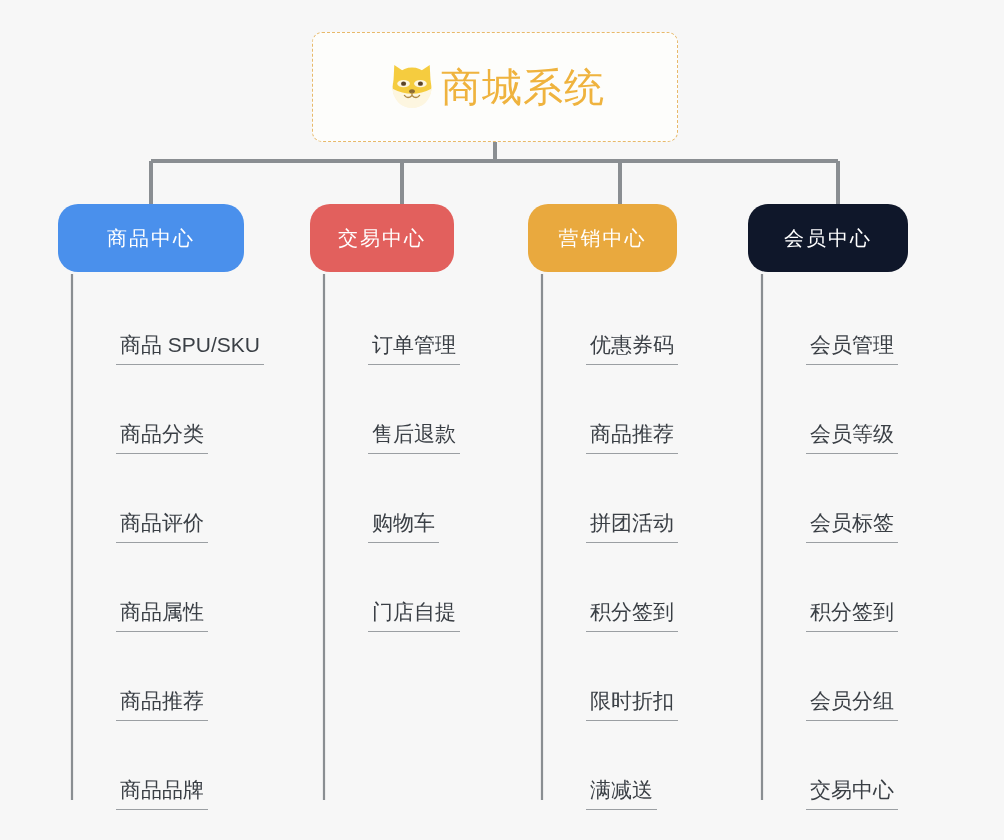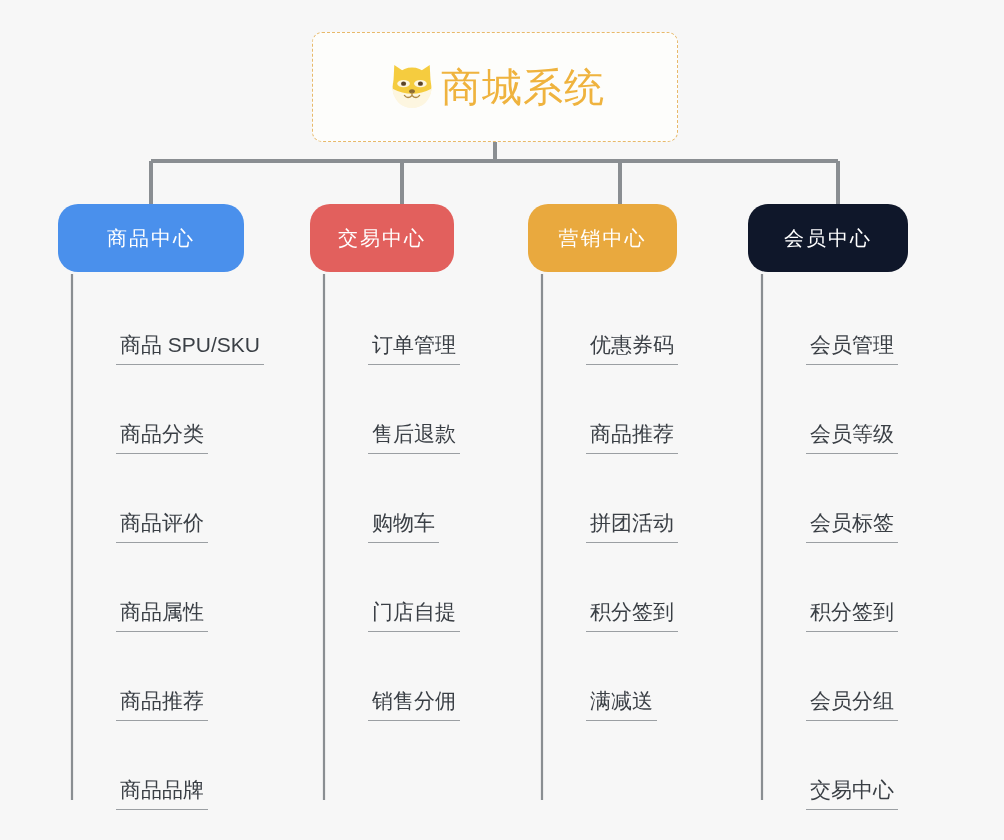--- a/index.html
+++ b/index.html
@@ -200,23 +200,20 @@
       </div>
       <div class="leaf">
         <span class="leaf-label">售后退款</span>
       </div>
       <div class="leaf">
         <span class="leaf-label">购物车</span>
       </div>
       <div class="leaf">
         <span class="leaf-label">门店自提</span>
       </div>
-      <div class="leaf">
-        <span class="leaf-label">销售分佣</span>
-      </div>
     </div>
   </div>
 
   <div class="branch" id="branch-marketing">
     <div class="branch-header">
       <span>营销中心</span>
     </div>
     <div class="branch-children">
       <div class="leaf">
         <span class="leaf-label">优惠券码</span>
@@ -224,20 +221,23 @@
       <div class="leaf">
         <span class="leaf-label">商品推荐</span>
       </div>
       <div class="leaf">
         <span class="leaf-label">拼团活动</span>
       </div>
       <div class="leaf">
         <span class="leaf-label">积分签到</span>
       </div>
       <div class="leaf">
+        <span class="leaf-label">限时折扣</span>
+      </div>
+      <div class="leaf">
         <span class="leaf-label">满减送</span>
       </div>
     </div>
   </div>
 
   <div class="branch" id="branch-member">
     <div class="branch-header">
       <span>会员中心</span>
     </div>
     <div class="branch-children">

